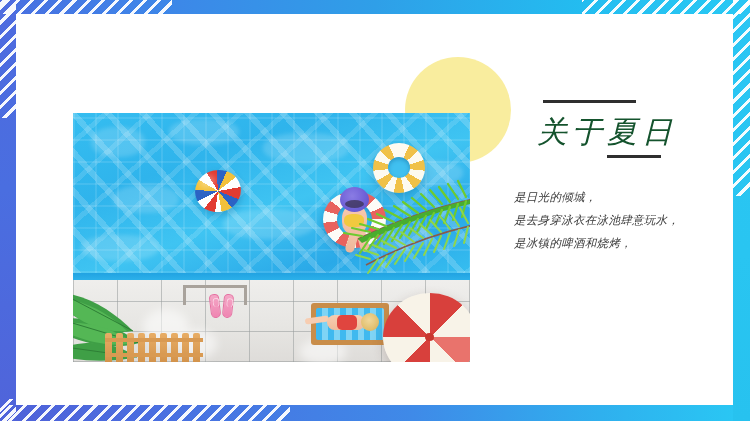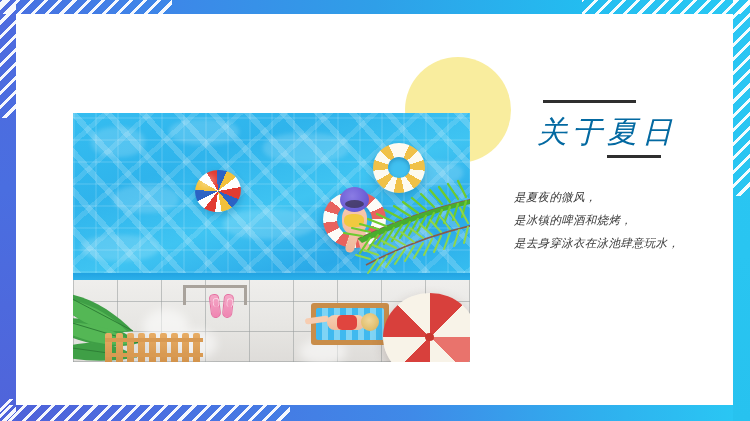--- a/index.html
+++ b/index.html
@@ -418,21 +418,21 @@
     height: 3px;
     background: #2f2f2f;
   }
   .rule-top { width: 93px; margin-left: 38px; margin-bottom: 10px; }
   .rule-bot { width: 54px; margin-left: 102px; margin-top: 4px; }
   .title {
     font-family: "Liberation Serif", serif;
     font-size: 30px;
     font-style: italic;
     letter-spacing: 5px;
-    color: #0369a1;
+    color: #14532d;
     text-align: center;
     line-height: 1.28;
     padding-left: 4px;
     white-space: nowrap;
   }
   .body-lines {
     margin-top: 28px;
     font-family: "Liberation Serif", serif;
     font-style: italic;
     font-size: 11.5px;
@@ -615,19 +615,19 @@
 
     <div class="umbrella"></div>
   </div>
 
   <div class="text-panel">
     <div class="rule rule-top"></div>
     <div class="title">关于夏日</div>
     <div class="rule rule-bot"></div>
 
     <div class="body-lines">
-      <div>是夏夜的微风，</div>
+      <div>是日光的倾城，</div>
+      <div>是去身穿泳衣在泳池肆意玩水，</div>
       <div>是冰镇的啤酒和烧烤，</div>
-      <div>是去身穿泳衣在泳池肆意玩水，</div>
     </div>
   </div>
 
 </div>
 
 </body></html>

